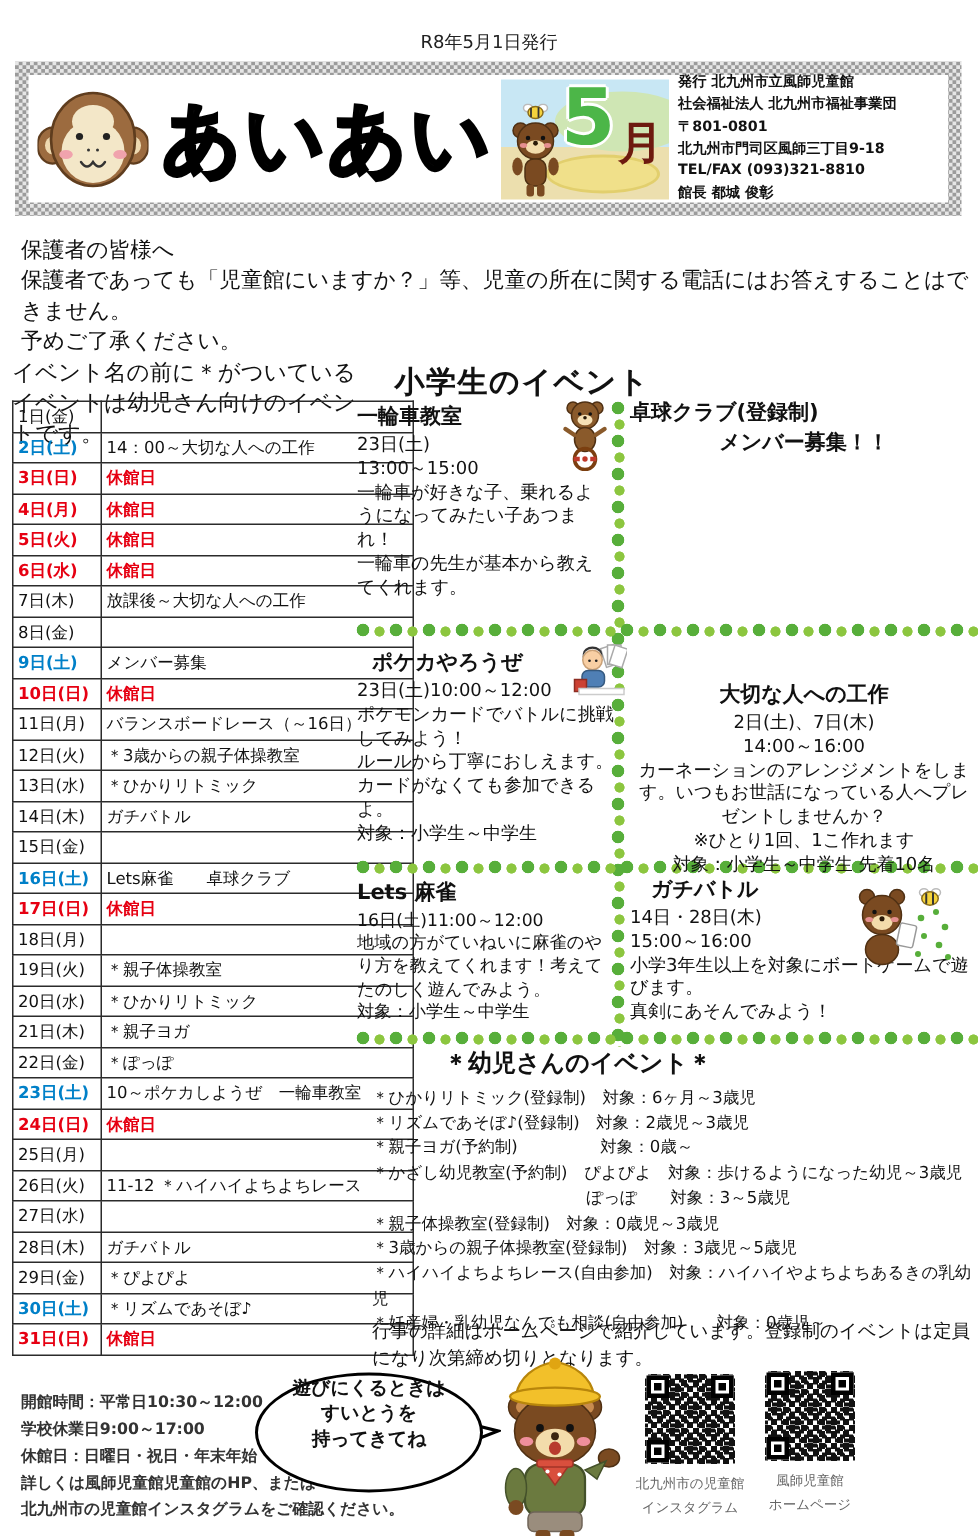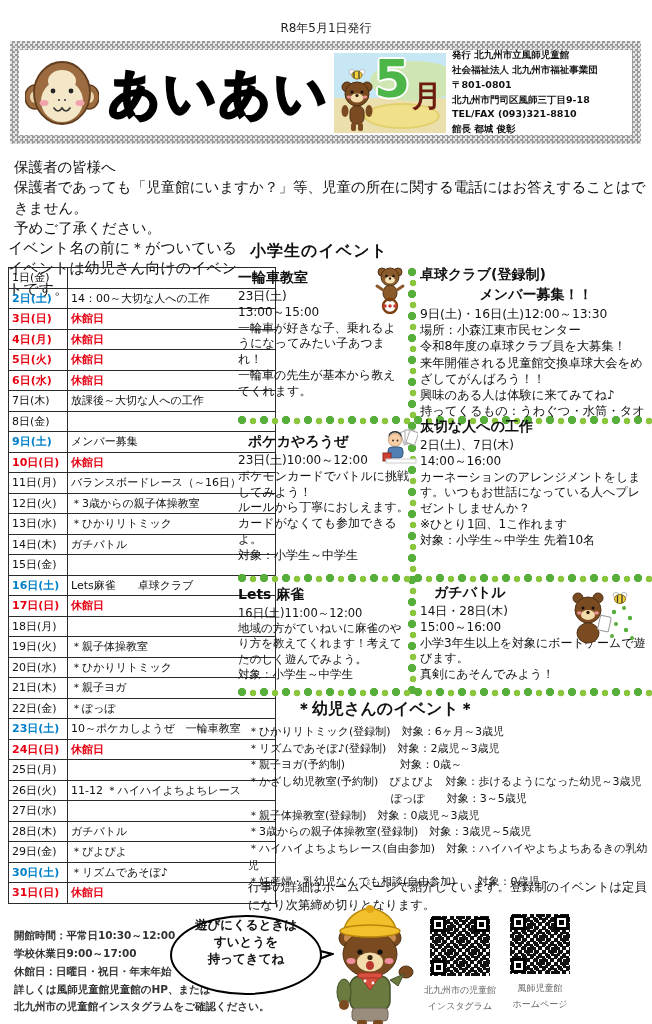--- a/index.html
+++ b/index.html
@@ -29,32 +29,32 @@
   .cal-note{position:absolute;left:8px;top:222px;width:232px;font-size:15px;font-weight:normal;line-height:1.35;}
   table.cal{position:absolute;left:8px;top:251px;border-collapse:collapse;table-layout:fixed;width:268px;}
   table.cal td{border:1.5px solid #2b2b2b;font-size:11px;padding:0 3px;height:19.5px;
                white-space:nowrap;overflow:hidden;}
   table.cal td.date{width:52px;}
   .c-r{color:var(--red);font-weight:bold;}
   .c-b{color:var(--blue);font-weight:bold;}
   
   .footer-info{position:absolute;left:14px;top:911px;font-size:10.5px;font-weight:bold;line-height:1.7;color:#333;}
   
-  .h-elem{position:absolute;left:250px;top:225px;font-size:16px;font-weight:900;letter-spacing:1px;}
+  .h-elem{position:absolute;left:263px;top:225px;font-size:20px;font-weight:900;letter-spacing:1px;}
   .sec{position:absolute;box-sizing:border-box;}
   .sec .t{font-size:14px;font-weight:900;margin-bottom:2px;}
   .sec .t2{font-size:14px;font-weight:900;text-align:center;margin-bottom:2px;}
   .sec .body{font-size:12px;line-height:1.32;}
   .sec .body>div{min-height:1.1em;}
   #sec-unicycle{left:238px;top:253px;width:168px;}
   #sec-pingpong{left:420px;top:250px;width:232px;}
   #sec-pingpong .body{font-size:12.3px;}
   #sec-pokeca{left:238px;top:417px;width:172px;}
   #sec-pokeca .t{padding-left:10px;}
-  #sec-craft{left:420px;top:402px;width:232px;}
+  #sec-craft{left:420px;top:438px;width:232px;text-align:center;}
   #sec-mahjong{left:238px;top:570px;width:174px;}
   #sec-mahjong .body{font-size:11.5px;}
   #sec-battle{left:420px;top:568px;width:232px;}
   #sec-battle .t{padding-left:14px;}
   
   .hdiv{position:absolute;height:12px;background-repeat:repeat-x;background-size:22px 12px;
     background-image:radial-gradient(circle at 6px 6px,var(--gd) 0 4px,transparent 4.4px),
                      radial-gradient(circle at 17px 7px,var(--gl) 0 3.2px,transparent 3.6px);}
   .vdiv{position:absolute;width:12px;background-repeat:repeat-y;background-size:12px 22px;
     background-image:radial-gradient(circle at 6px 6px,var(--gd) 0 4px,transparent 4.4px),
@@ -324,28 +324,20 @@
     <line x1="23" y1="24" x2="29" y2="20" stroke="#8a5a2b" stroke-width="3" stroke-linecap="round"></line>
     <circle cx="16" cy="40" r="7" fill="none" stroke="#7b3f10" stroke-width="2.4"></circle>
     <circle cx="16" cy="40" r="1.8" fill="#c0392b"></circle>
     <rect x="8.5" y="38.5" width="4" height="3" fill="#c0392b"></rect>
     <rect x="19.5" y="38.5" width="4" height="3" fill="#c0392b"></rect>
   </svg>
 
   <div class="sec" id="sec-pingpong">
     <div class="t">卓球クラブ(登録制)</div>
     <div class="t2">メンバー募集！！</div>
-    <div class="body">
-        <div>9日(土)・16日(土)12:00～13:30</div>
-        <div>場所：小森江東市民センター</div>
-        <div>令和8年度の卓球クラブ員を大募集！</div>
-        <div>来年開催される児童館交換卓球大会をめざしてがんばろう！！</div>
-        <div>興味のある人は体験に来てみてね♪</div>
-        <div>持ってくるもの：うわぐつ・水筒・タオル</div>
-      </div>
   </div>
 
   <div class="sec" id="sec-pokeca">
     <div class="t">ポケカやろうぜ</div>
     <div class="body">
         <div>23日(土)10:00～12:00</div>
         <div>ポケモンカードでバトルに挑戦してみよう！</div>
         <div>ルールから丁寧におしえます。</div>
         <div>カードがなくても参加できるよ。</div>
         <div>対象：小学生～中学生</div>

